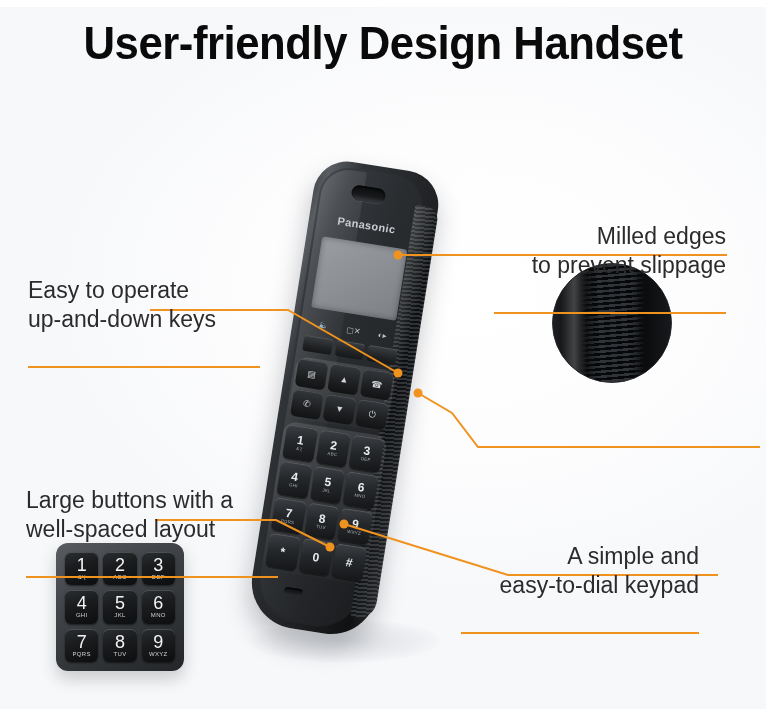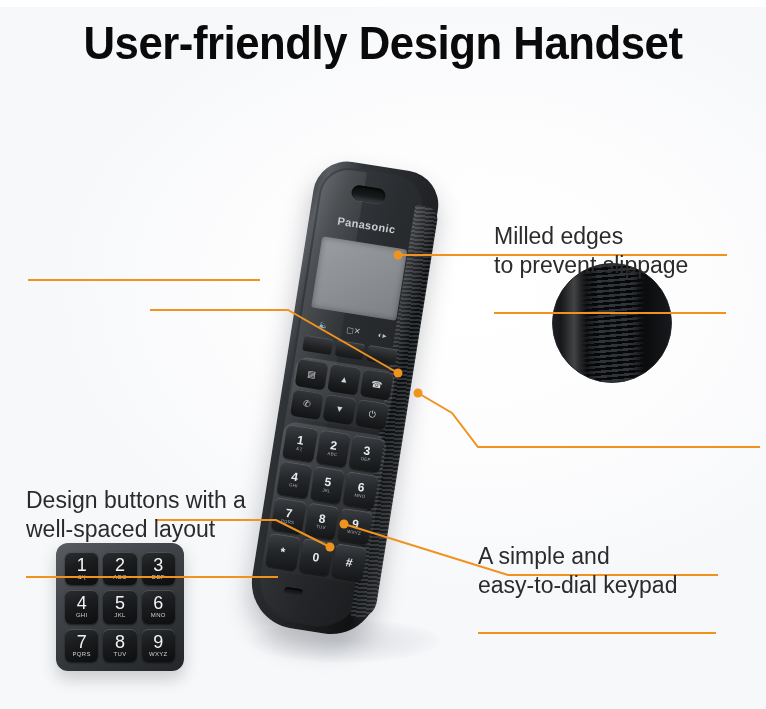--- a/index.html
+++ b/index.html
@@ -42,27 +42,27 @@
     font-size: 23px;
     line-height: 29px;
     white-space: pre-line;
   }
   .callout .rule {
     height: 2px;
     background: #f0921e;
     margin-top: 3px;
   }
   .callout.left  { text-align: left; }
-  .callout.right { text-align: left; }
+  .callout.right { text-align: right; }
 
   #c-updown   { left: 28px;  top: 240px; width: 232px; }
   #c-large    { left: 26px;  top: 450px; width: 252px; }
   #c-milled   { left: 494px; top: 186px; width: 232px; }
   #c-curved   { left: 474px; top: 378px; width: 286px; }
-  #c-keypad   { left: 478px; top: 506px; width: 238px; }
+  #c-keypad   { left: 461px; top: 506px; width: 238px; }
 
   
   #leaders {
     position: absolute;
     left: 0; top: 0;
     width: 766px; height: 709px;
     pointer-events: none;
   }
 
   
@@ -501,25 +501,27 @@
     <g fill="#F0921E">
       <circle cx="398" cy="366" r="4.5"></circle>
       <circle cx="330" cy="540" r="4.5"></circle>
       <circle cx="398" cy="248" r="4.5"></circle>
       <circle cx="418" cy="386" r="4.5"></circle>
       <circle cx="344" cy="517" r="4.5"></circle>
     </g>
   </svg>
 
   <div class="callout left" id="c-updown">
+    <div>Easy to operate
+up-and-down keys</div>
     <div class="rule"></div>
   </div>
 
   <div class="callout left" id="c-large">
-    <div>Design buttons with a
+    <div>Large buttons with a
 well-spaced layout</div>
     <div class="rule"></div>
   </div>
 
   <div class="callout right" id="c-milled">
     <div>Milled edges
 to prevent slippage</div>
     <div class="rule"></div>
   </div>
 

